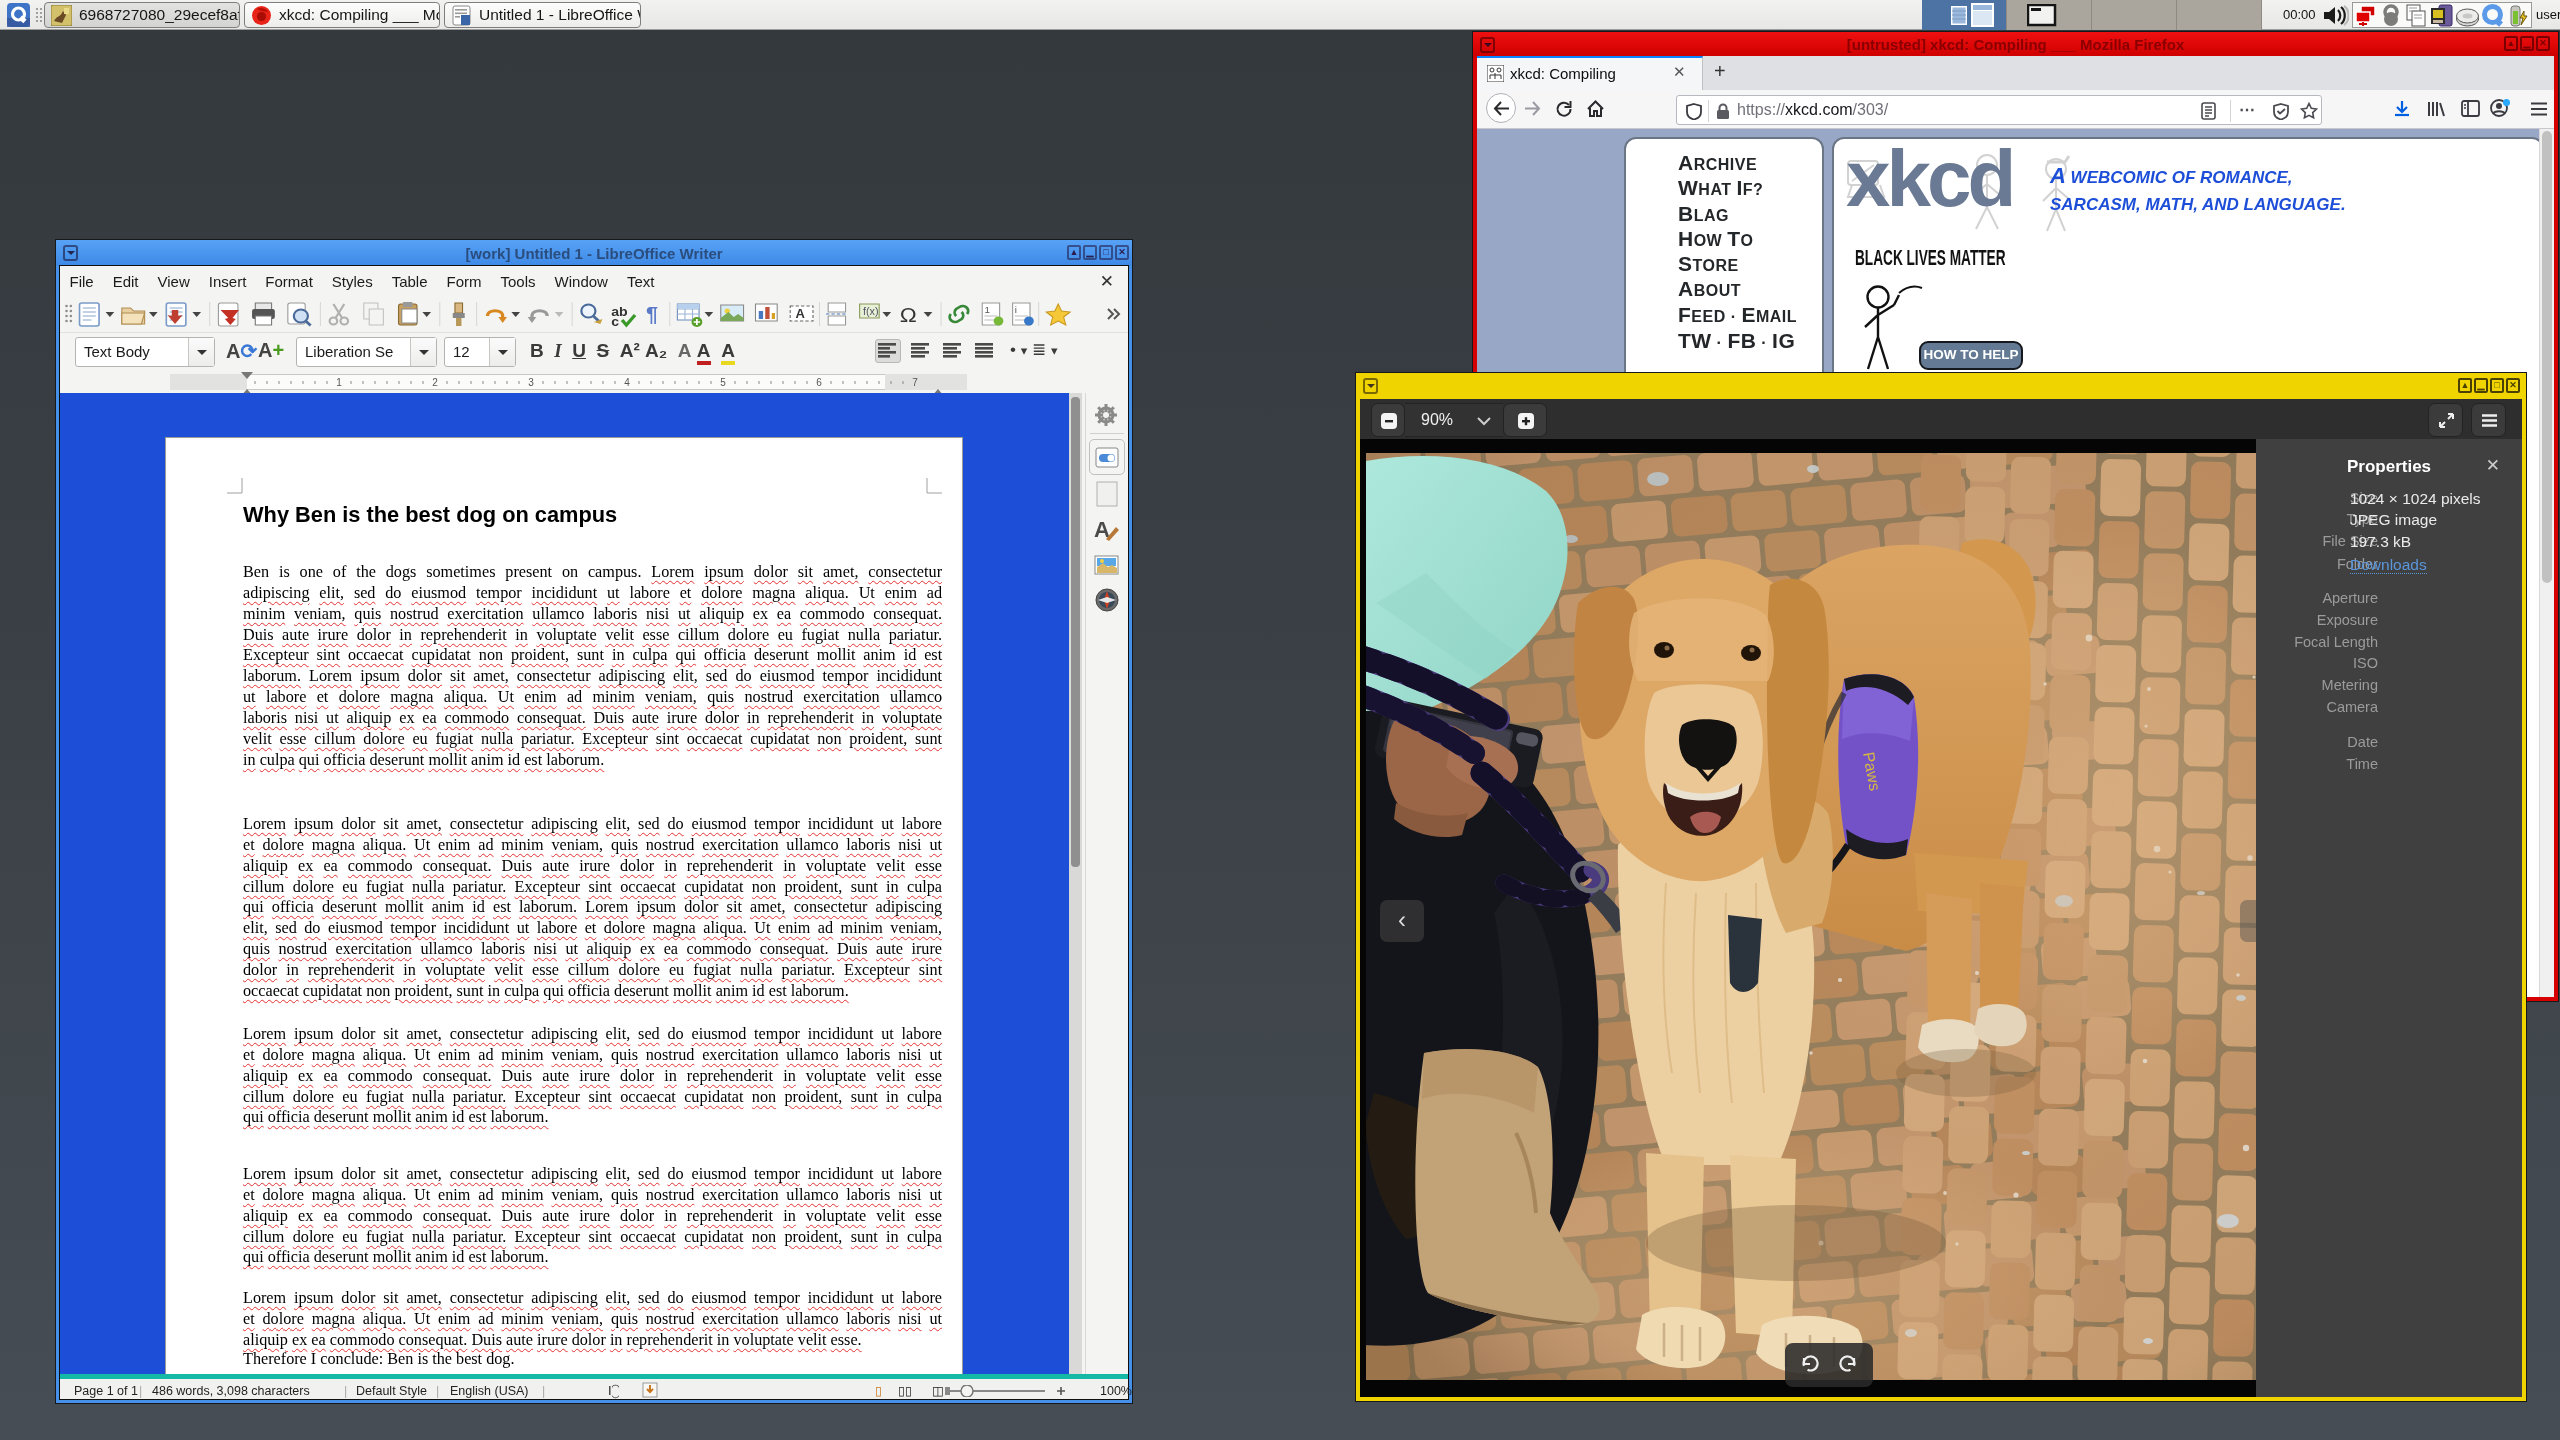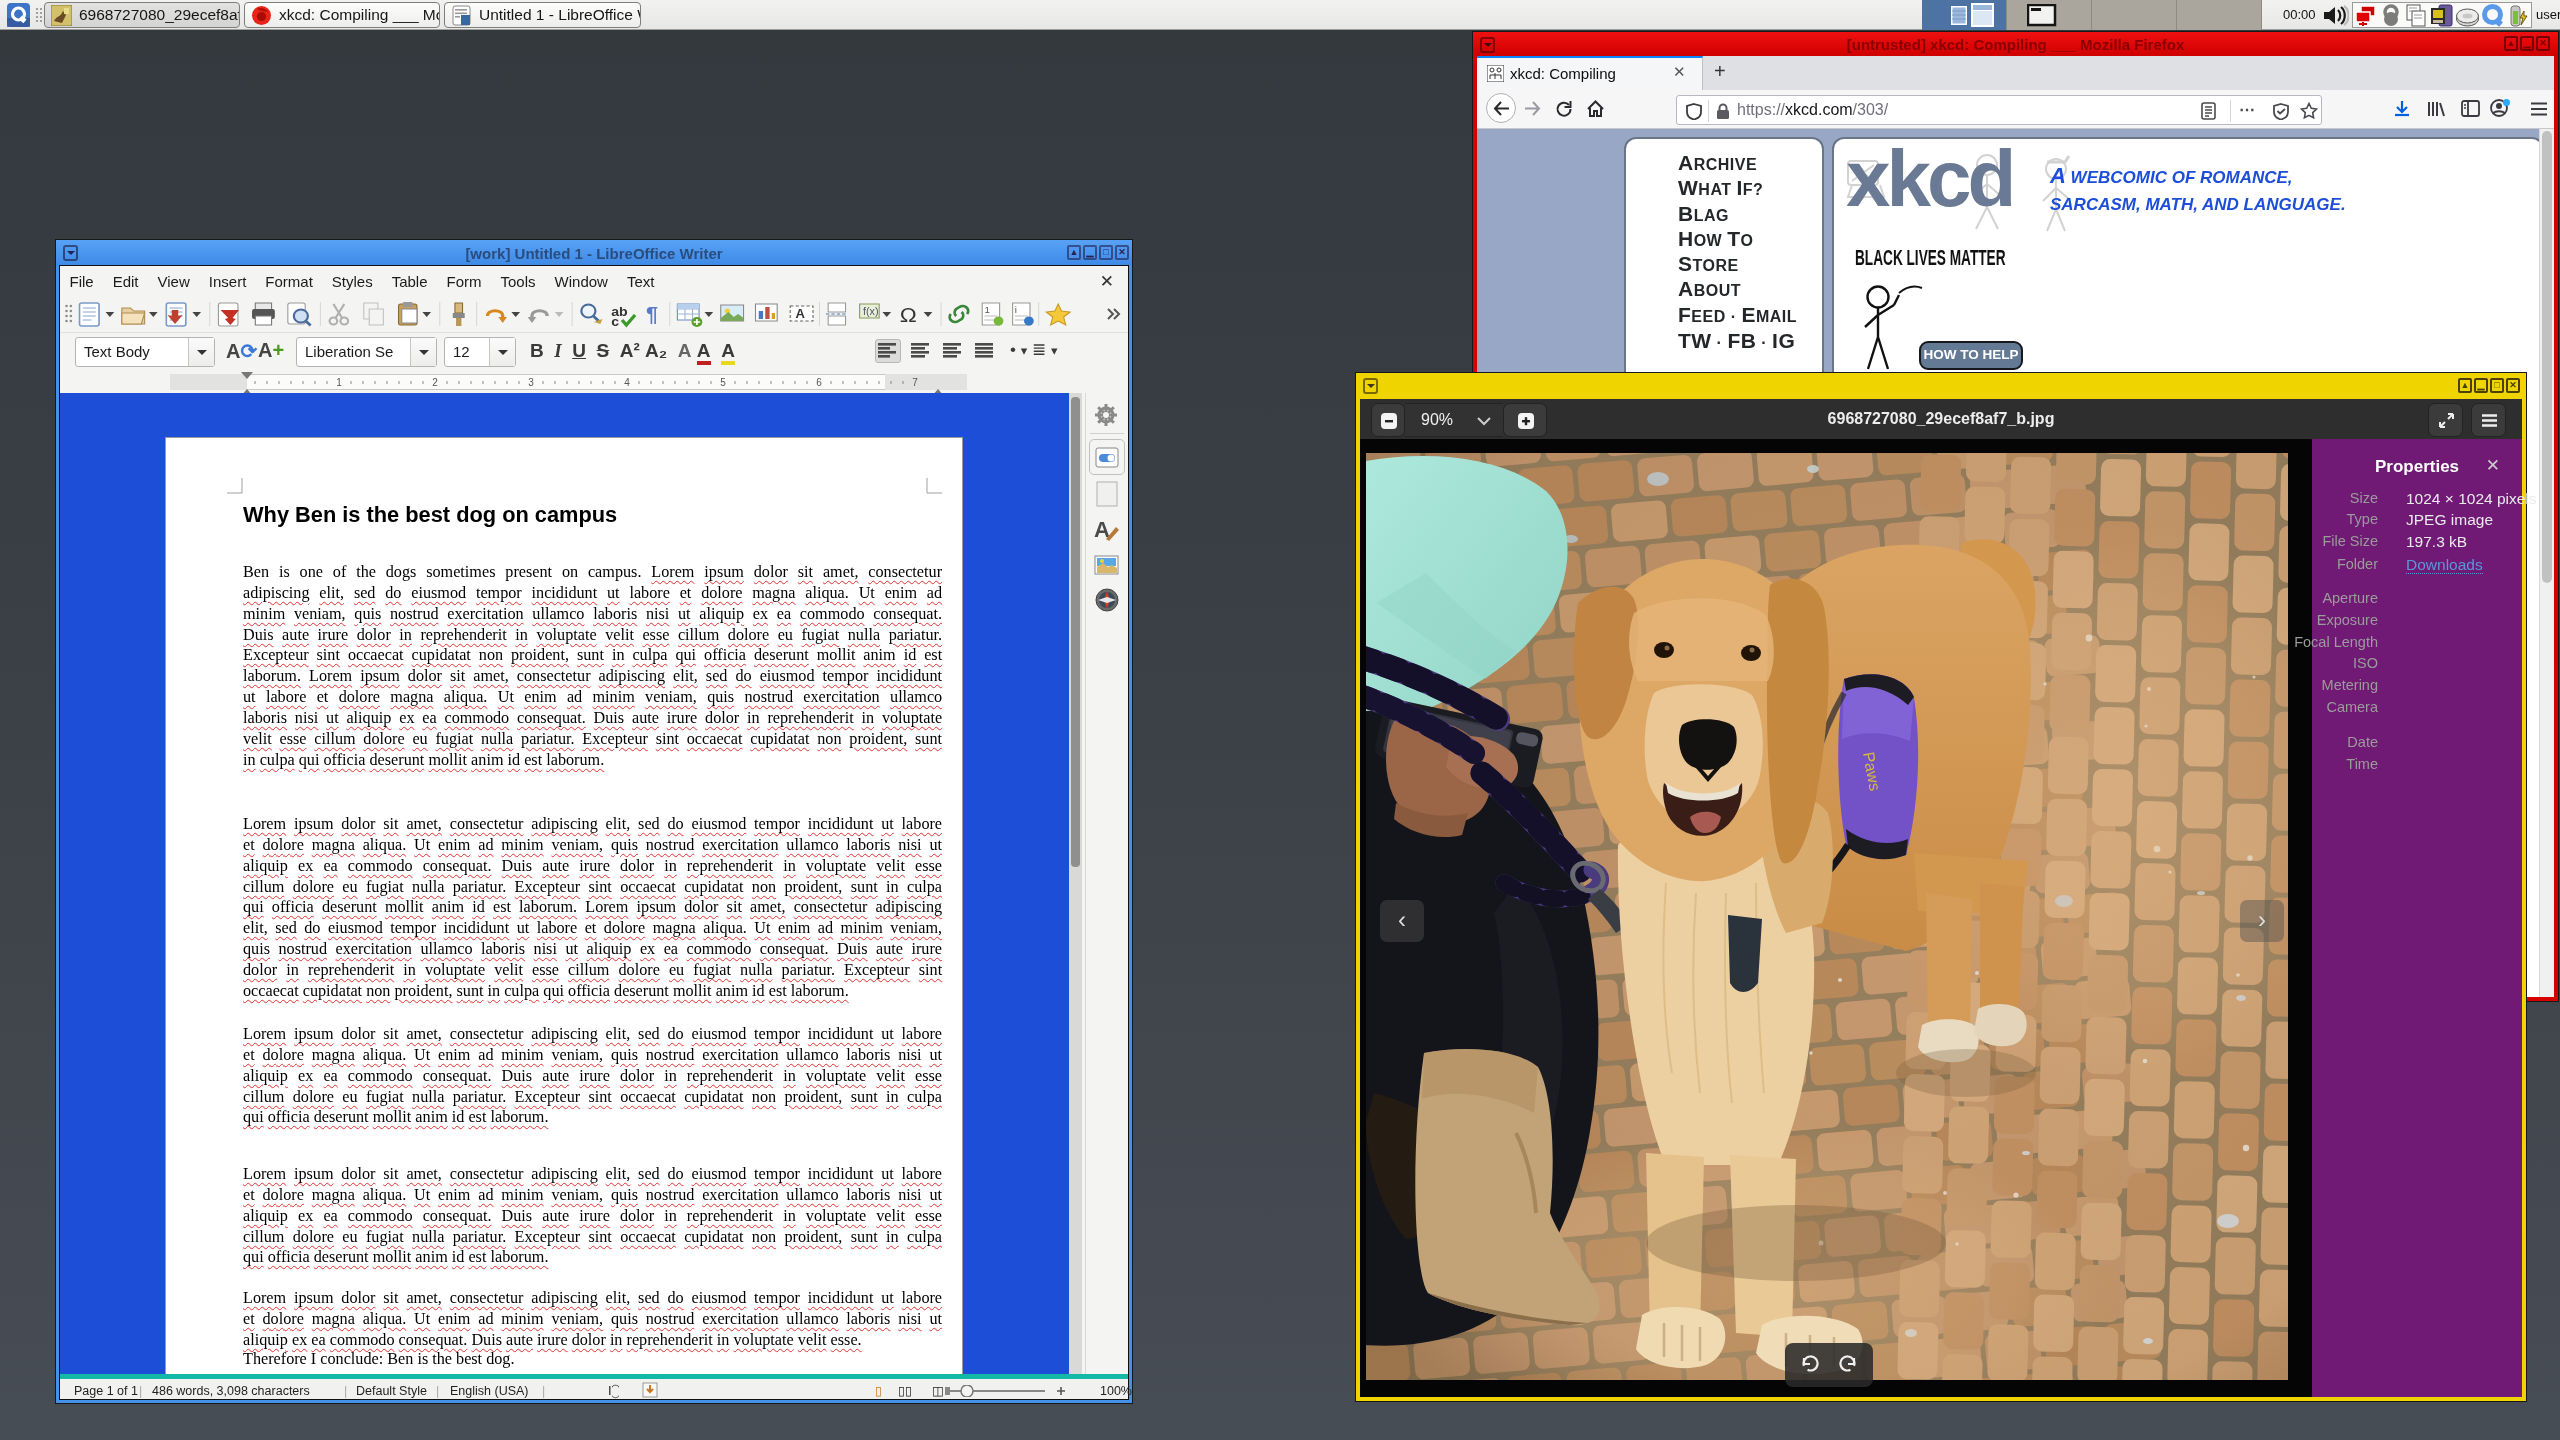--- a/index.html
+++ b/index.html
@@ -63,21 +63,21 @@
 .xtag{position:absolute;left:216px;font-weight:bold;font-style:italic;font-size:17px;color:#1d4ed8;white-space:nowrap}
 .xtag b{font-size:22px}
 #xblm{position:absolute;left:21px;top:106px;font-weight:bold;font-size:22px;color:#111;letter-spacing:0;white-space:nowrap;transform:scaleX(.62);transform-origin:0 0}
 #xhelp{position:absolute;left:85px;top:202px;width:104px;height:29px;background:#647a94;border:2.5px solid #15181c;border-radius:9px;color:#fff;font-weight:bold;font-size:13.5px;text-align:center;line-height:24px;white-space:nowrap}
 
 #iv{left:1356px;top:373px;width:1170px;height:1028px;background:#f0d400}
 #iv .tbar{background:linear-gradient(#ffe42a,#edc900);color:#332b00}
 #iv-body{position:absolute;left:4px;top:26px;right:4px;bottom:4px;background:#050505}
 #iv-tools{position:absolute;left:0;top:0;right:0;height:40px;background:#2e2e2e}
 .ivbtn{position:absolute;top:4px;height:34px;background:#3b3b3b;border:1px solid #232323;border-radius:7px;color:#eee}
-#iv-props{position:absolute;right:0;top:40px;width:210px;bottom:0;background:#701a75;font-size:16px}
+#iv-props{position:absolute;right:0;top:40px;width:266px;bottom:0;background:#404040;font-size:16px}
 .plab{position:absolute;right:144px;color:#9b9b9b;text-align:right;white-space:nowrap;font-size:14.5px}
 .pval{position:absolute;left:94px;color:#eaeaea;white-space:nowrap;font-size:15.5px}
 .navb{position:absolute;width:44px;height:42px;background:rgba(80,80,80,.45);border-radius:7px;color:#ddd;font-size:24px;text-align:center;line-height:40px}
 #rot{position:absolute;left:425px;top:944px;width:88px;height:44px;background:rgba(42,42,42,.88);border-radius:8px;color:#eee}
 </style></head>
 <body>
 <div id="desk"></div>
 <div id="panel">
 <svg class="abs" style="left:7px;top:3px" width="23" height="24">
       <rect width="23" height="24" rx="4" fill="#3d74c8"></rect>
@@ -698,21 +698,20 @@
           <span style="position:absolute;left:16px;top:7px">90%</span>
           <svg style="position:absolute;right:12px;top:13px" width="14" height="9">
             <path d="M1,1 L7,7 L13,1" stroke="#ccc" stroke-width="2" fill="none"></path>
           </svg>
         </div>
 <div class="ivbtn" style="left:143px;width:44px"><svg style="margin:8px 0 0 13px" width="18" height="18">
             <rect x="1" y="1" width="16" height="16" rx="4" fill="#f4f4f4"></rect>
             <rect x="5" y="8" width="8" height="2.4" fill="#222"></rect>
             <rect x="7.8" y="5.2" width="2.4" height="8" fill="#222"></rect>
           </svg></div>
-<div class="abs" style="left:0;right:0;top:11px;text-align:center;color:#ededed;font-weight:bold;font-size:16px">6968727080_29ecef8af7_b.jpg</div>
 <div class="ivbtn" style="left:1068px;width:35px"><svg style="margin:8px 0 0 9px" width="17" height="17">
             <path d="M10,7 L15,2 M15,2 h-5 M15,2 v5 M7,10 L2,15 M2,15 h5 M2,15 v-5" stroke="#eee" stroke-width="2" fill="none"></path>
           </svg></div>
 <div class="ivbtn" style="left:1111px;width:35px"><svg style="margin:10px 0 0 9px" width="17" height="13">
             <path d="M1,1.5 H16 M1,6.5 H16 M1,11.5 H16" stroke="#eee" stroke-width="2.6"></path>
           </svg></div>
 </div>
 <div class="abs" style="left:6px;top:54px">
 <svg width="922" height="927" viewBox="0 0 922 927">
  <defs>

